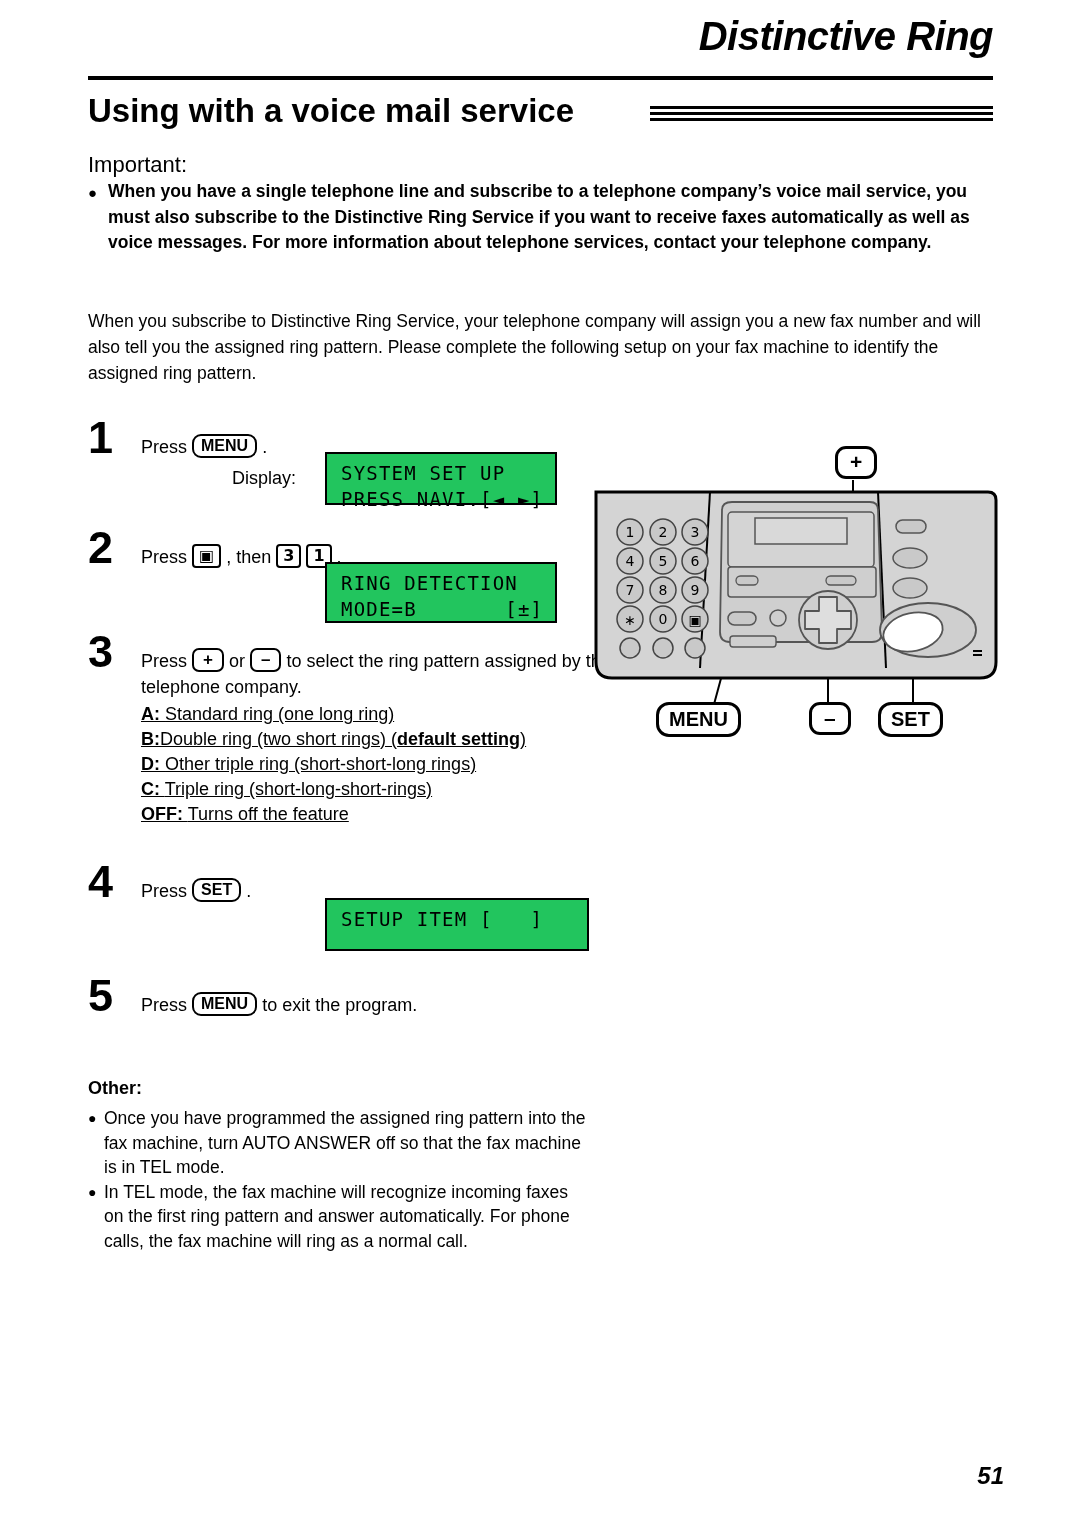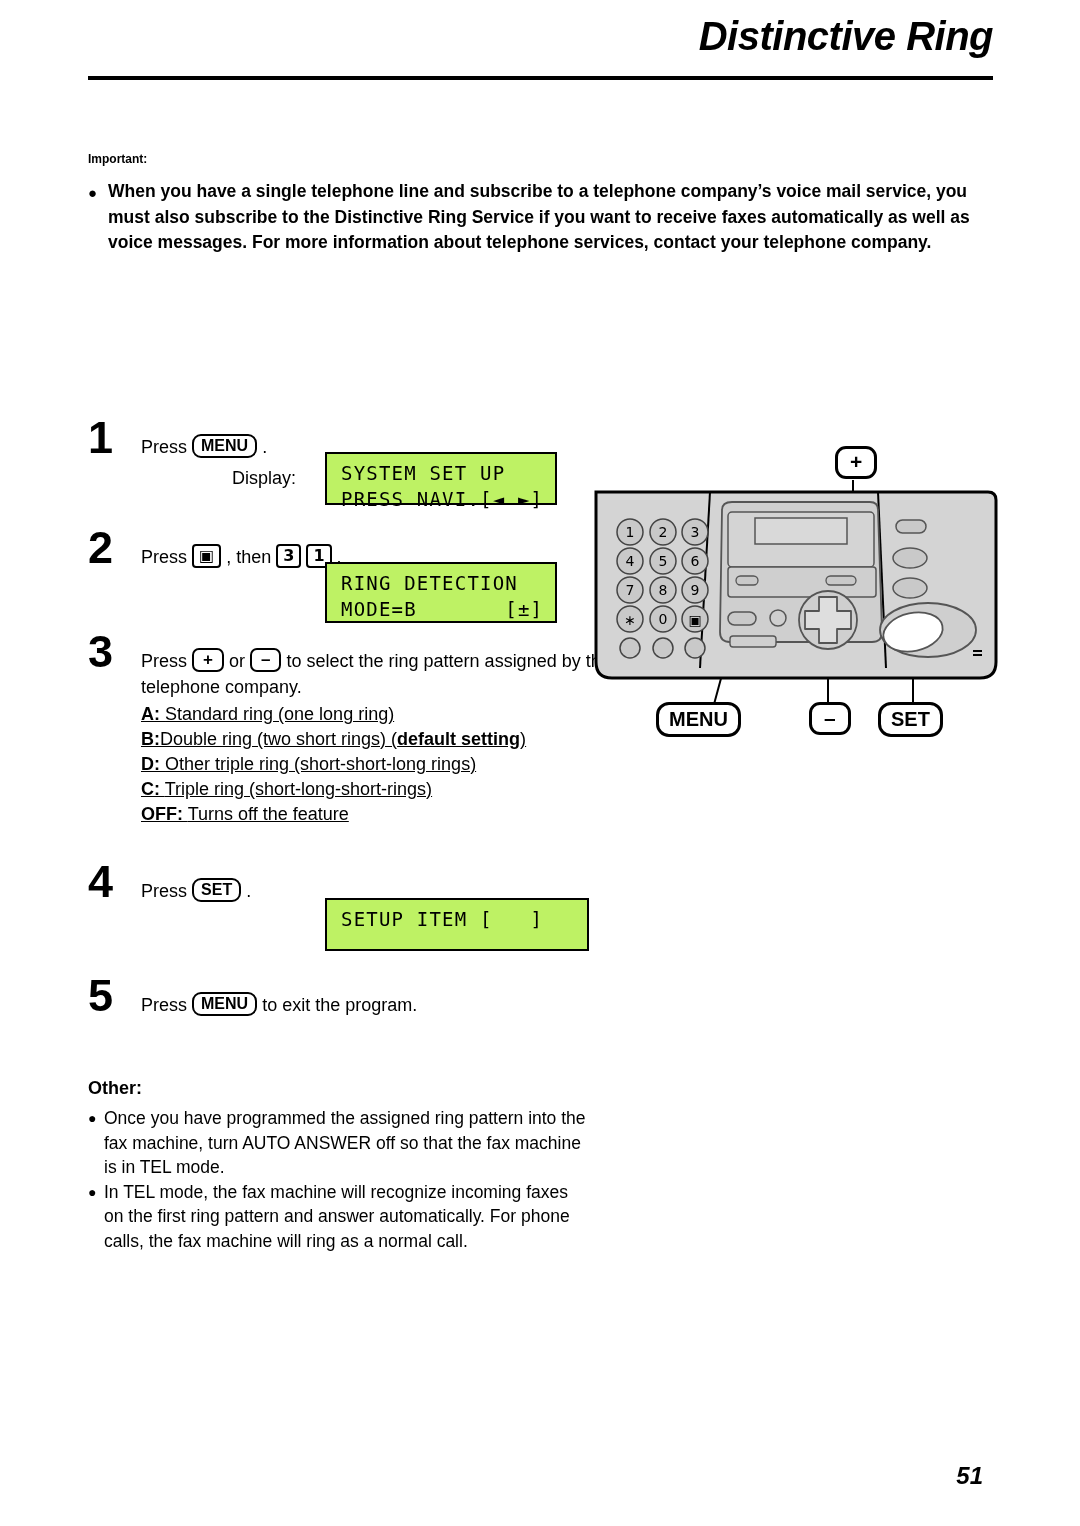--- a/index.html
+++ b/index.html
@@ -71,22 +71,22 @@
     height: 3px;
     background: #000;
     margin-bottom: 3px;
   }
   .section-title-rules i:last-child { margin-bottom: 0; }
 
   
   .important-head {
     position: absolute;
     left: 88px; top: 152px;
-    font-size: 12px;
-    font-weight: bold;
+    font-size: 22px;
+    font-weight: normal;
   }
   .important-item {
     position: absolute;
     left: 88px; top: 179px;
     width: 900px;
     font-size: 17.5px;
     font-weight: bold;
     line-height: 25.5px;
   }
   .important-item .bullet {
@@ -153,21 +153,21 @@
   .keycap.pm {
     border-radius: 7px;
     padding: 0px 9px 1px 9px;
     font-size: 17px;
   }
 
   
   .lcd {
     position: absolute;
     border: 2px solid #000;
-    background: #bef264;
+    background: #22c55e;
     font-family: "DejaVu Sans Mono", monospace;
     font-size: 19px;
     line-height: 26px;
     letter-spacing: 1.2px;
     padding: 6px 0 6px 14px;
     box-sizing: border-box;
     white-space: pre;
   }
   .display-label {
     position: absolute;
@@ -201,21 +201,21 @@
   }
   .note-item { position: relative; padding-left: 16px; margin-bottom: 0px; }
   .note-item .bullet {
     position: absolute; left: 0; top: 0;
     font-size: 14px; line-height: 24.5px;
   }
 
   
   .page-num {
     position: absolute;
-    right: 97px; bottom: 36px;
+    right: 76px; bottom: 36px;
     font-size: 24px;
     font-style: italic;
     font-weight: bold;
   }
 
   
   .fax-illustration {
     position: absolute;
     left: 588px; top: 440px;
     width: 420px; height: 300px;
@@ -243,27 +243,36 @@
 </head>
 <body>
 
 <div id="page">
 
   <div class="doc-header">
     <div class="doc-header-title">Distinctive Ring</div>
     <div class="header-rule"></div>
   </div>
 
+  <div class="section-title-wrap">
+    <div class="section-title">Using with a voice mail service</div>
+    <div class="section-title-rules">
+        <i></i>
+        <i></i>
+        <i></i>
+      </div>
+  </div>
 
   <div class="important-head">Important:</div>
   <div class="important-item">
     <span class="bullet">●</span>
     <span class="body">When you have a single telephone line and subscribe to a telephone company’s voice mail service, you must also subscribe to the Distinctive Ring Service if you want to receive faxes automatically as well as voice messages. For more information about telephone services, contact your telephone company.</span>
   </div>
 
+  <div class="intro-para">When you subscribe to Distinctive Ring Service, your telephone company will assign you a new fax number and will also tell you the assigned ring pattern. Please complete the following setup on your fax machine to identify the assigned ring pattern.</div>
 
   <div class="step" style="top:418px;">
     <div class="step-num">1</div>
     <div class="step-text">
       <span>Press</span>
       <span class="keycap">MENU</span>
       <span>.</span>
     </div>
   </div>
   <div class="display-label" style="left:232px; top:468px;">Display:</div>

